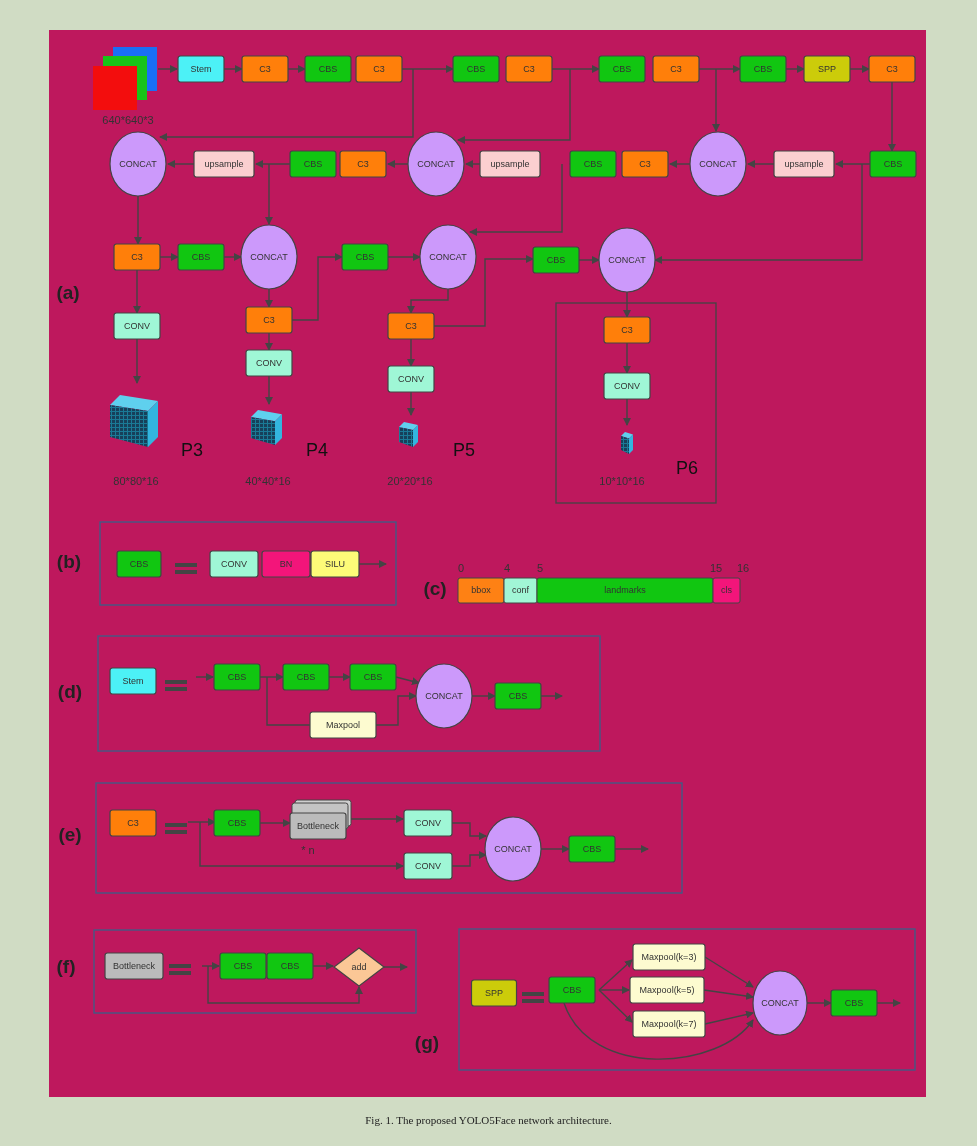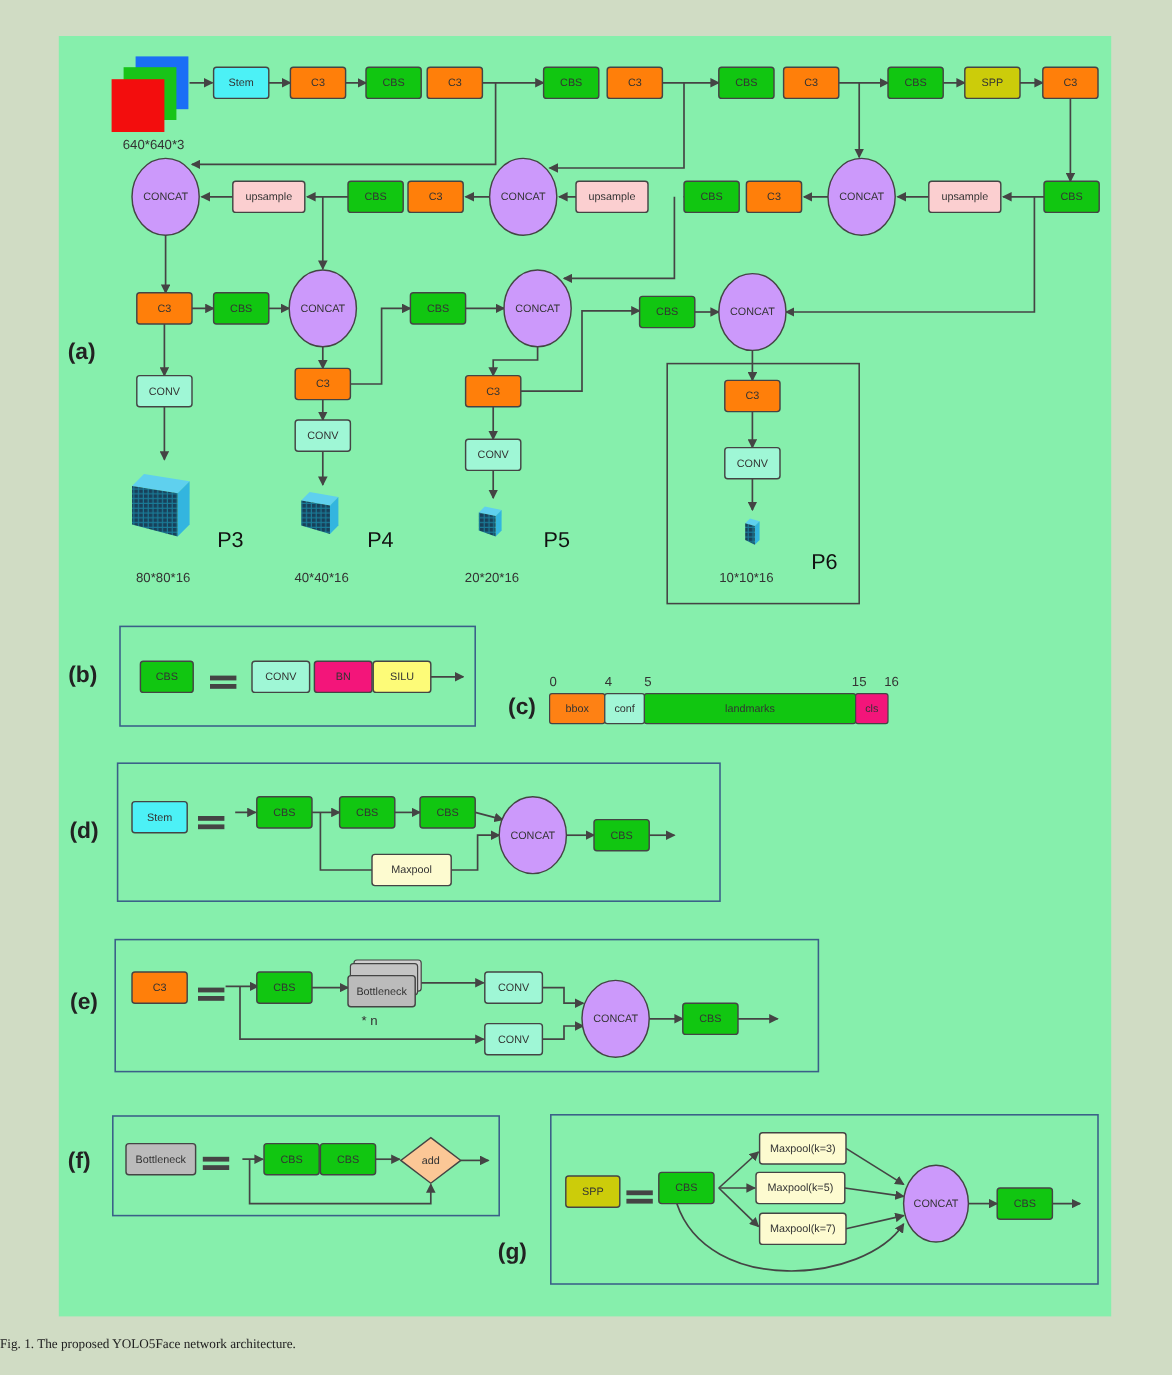--- a/index.html
+++ b/index.html
@@ -1,18 +1,18 @@
 <!DOCTYPE html>
 <html><head>
 <meta charset="utf-8">
 <style>
   html, body { margin: 0; padding: 0; }
   body { width: 977px; height: 1146px; background: #d0dcc4; position: relative; overflow: hidden; font-family: "Liberation Sans", sans-serif; }
-  #panel { position: absolute; left: 49px; top: 30px; width: 877px; height: 1067px; background: #86efac; }
-  #caption { position: absolute; left: 0; width: 977px; top: 1114px; font-family: "Liberation Serif", serif; font-size: 11px; color: #222; }
+  #panel { position: absolute; left: 49px; top: 30px; width: 877px; height: 1067px; background: #be185d; }
+  #caption { position: absolute; left: 0; width: 977px; top: 1114px; text-align: center; font-family: "Liberation Serif", serif; font-size: 11px; color: #222; }
   svg text { font-family: "Liberation Sans", sans-serif; }
   .lbl { font-size: 9px; fill: #333; }
   .big { font-size: 19px; font-weight: bold; fill: #222; }
   .plabel { font-size: 18px; fill: #111; }
   .dim { font-size: 11px; fill: #333; }
 </style>
 </head>
 <body>
 
 <div id="panel">

